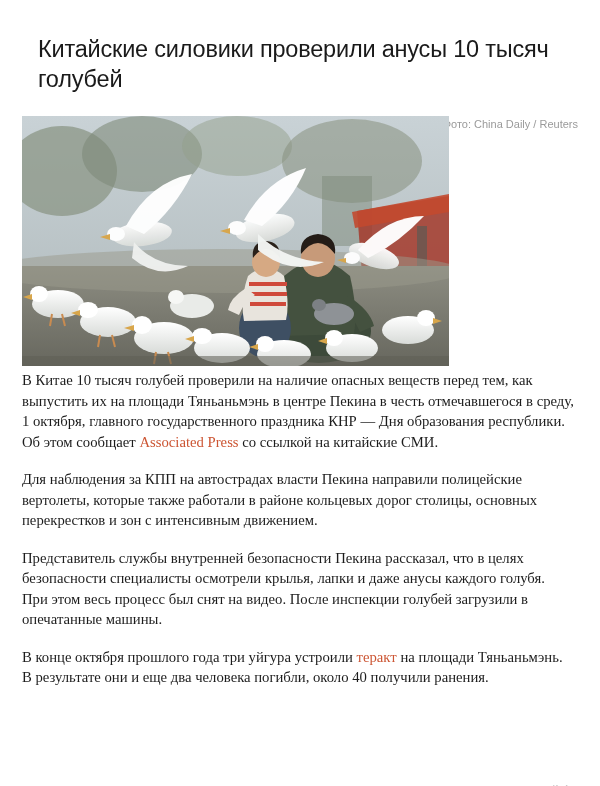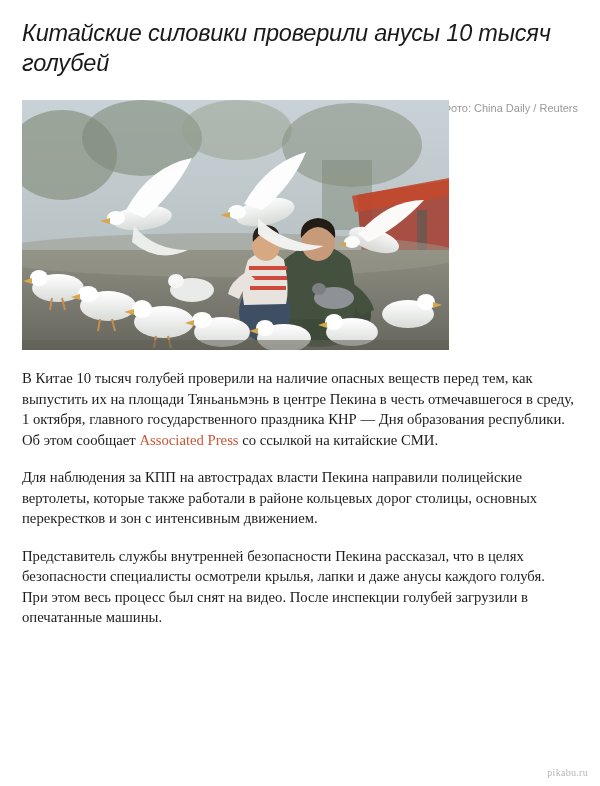--- a/index.html
+++ b/index.html
@@ -20,24 +20,23 @@
     height: 786px;
     position: relative;
     background: #ffffff;
   }
   .article-title {
     font-family: "Liberation Sans", sans-serif;
     font-size: 23.5px;
     line-height: 30px;
     font-weight: normal;
     color: #1a1a1a;
-    margin: 0;
+    margin: 16px;
     padding: 18px 30px 0 22px;
     letter-spacing: -0.2px;
-    font-style: italic;
   }
   .photo-block {
     position: relative;
     margin: 16px 0 0 0;
     padding: 0 22px;
   }
   .photo-credit {
     position: absolute;
     right: 22px;
     top: 2px;
@@ -48,21 +47,21 @@
   .photo-frame {
     margin-top: 22px;
     width: 427px;
     height: 250px;
     position: relative;
     overflow: hidden;
     background: #b9c3c8;
   }
   .photo-svg { display: block; width: 427px; height: 250px; }
   .body-text {
-    padding: 18px 26px 0 22px;
+    padding: 4px 26px 0 22px;
   }
   .body-text p {
     margin: 0 0 17px 0;
     font-family: "Liberation Serif", serif;
     font-size: 14.7px;
     line-height: 20.5px;
     color: #1c1c1c;
     text-align: left;
   }
   .body-text p:last-child { margin-bottom: 0; }
@@ -212,17 +211,20 @@
   <div class="body-text">
     <p>
       <span>В Китае 10 тысяч голубей проверили на наличие опасных веществ перед тем, как выпустить их на площади Тяньаньмэнь в центре Пекина в честь отмечавшегося в среду, 1 октября, главного государственного праздника КНР — Дня образования республики. Об этом сообщает </span><a class="link" href="#">Associated Press</a><span> со ссылкой на китайские СМИ.</span>
     </p>
     <p>
       <span>Для наблюдения за КПП на автострадах власти Пекина направили полицейские вертолеты, которые также работали в районе кольцевых дорог столицы, основных перекрестков и зон с интенсивным движением.</span>
     </p>
     <p>
       <span>Представитель службы внутренней безопасности Пекина рассказал, что в целях безопасности специалисты осмотрели крылья, лапки и даже анусы каждого голубя. При этом весь процесс был снят на видео. После инспекции голубей загрузили в опечатанные машины.</span>
     </p>
+    <p>
+      <span>В конце октября прошлого года три уйгура устроили </span><a class="link" href="#">теракт</a><span> на площади Тяньаньмэнь. В результате они и еще два человека погибли, около 40 получили ранения.</span>
+    </p>
   </div>
 
   <div class="watermark">pikabu.ru</div>
 
 </div>
 
 </body></html>

